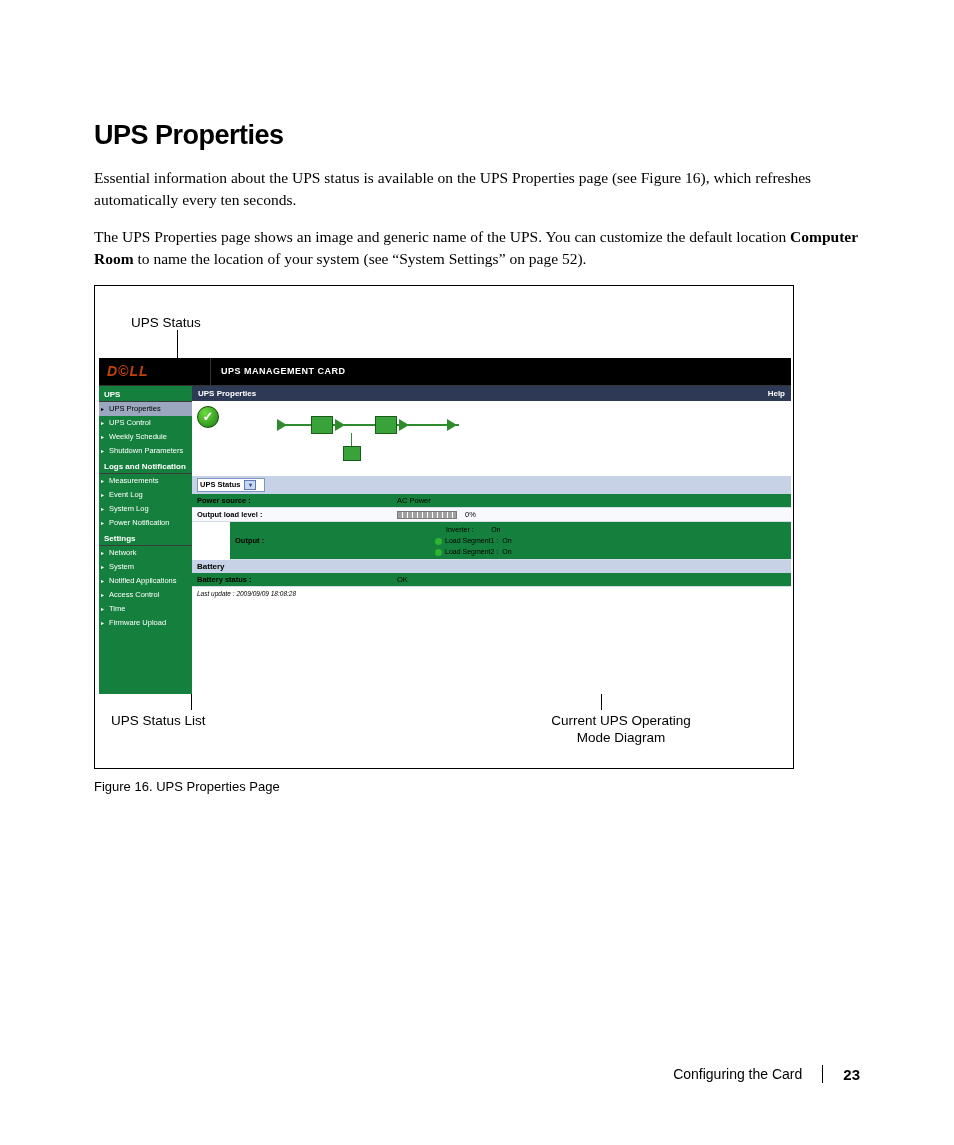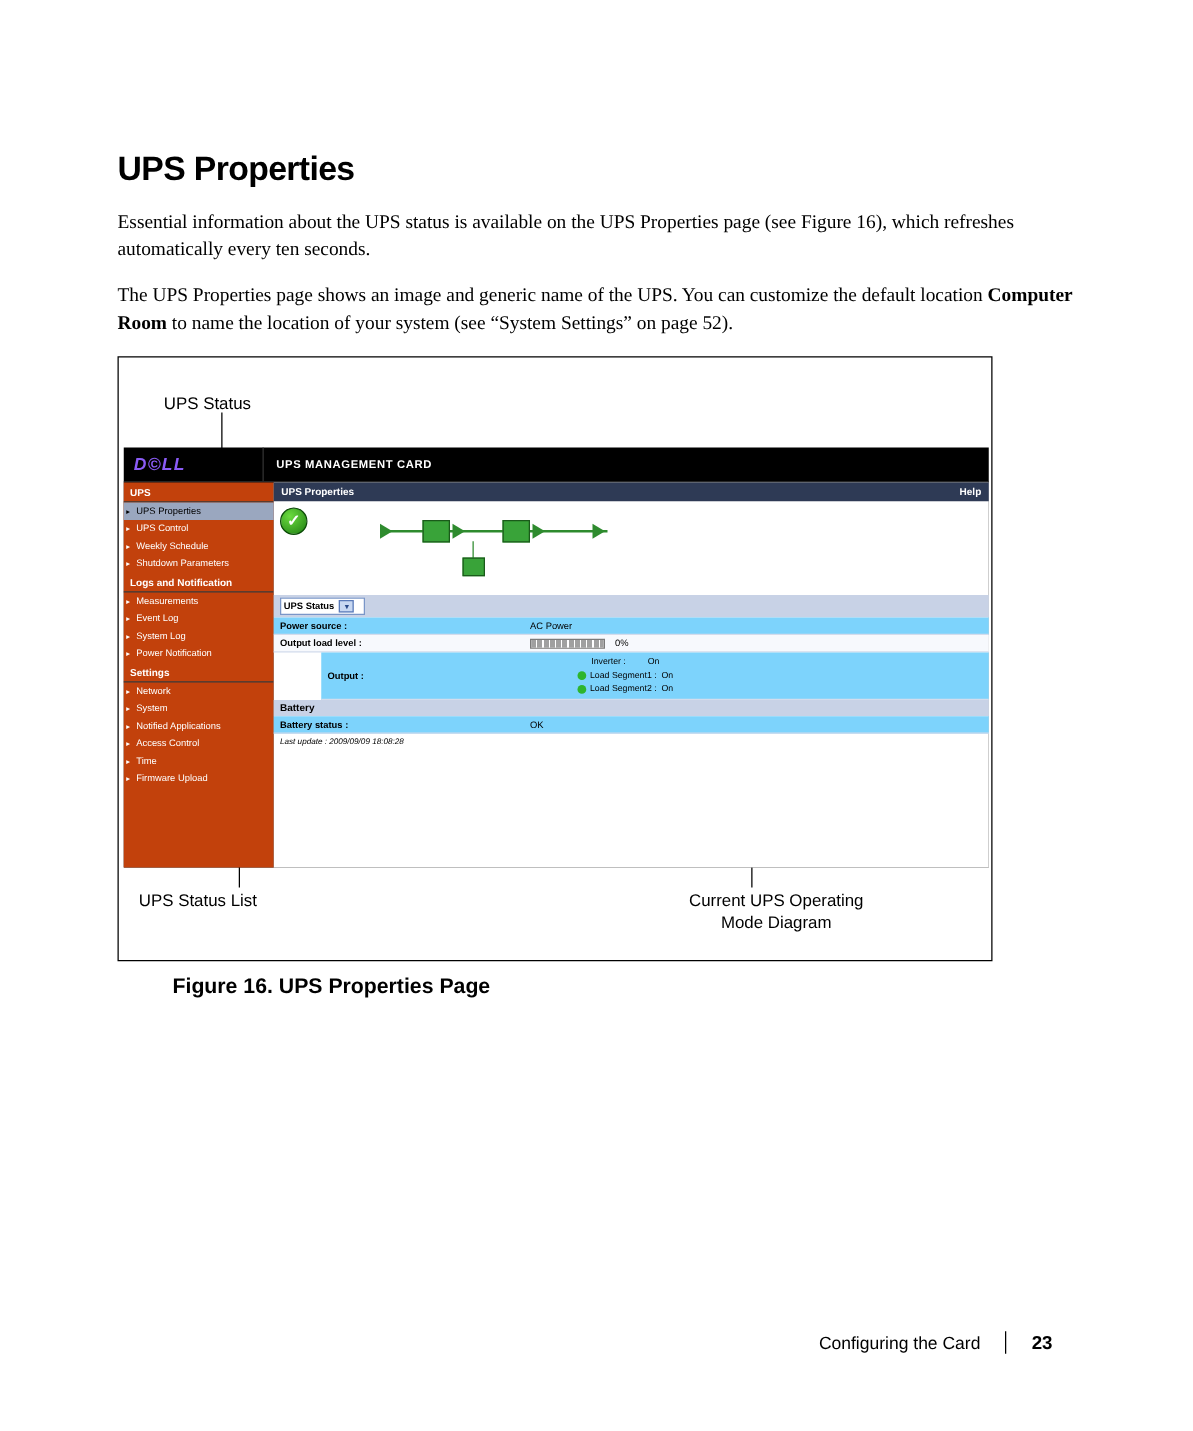--- a/index.html
+++ b/index.html
@@ -65,40 +65,40 @@
   }
   .logo-cell {
     width: 112px;
     height: 100%;
     display: flex;
     align-items: center;
     padding-left: 8px;
     border-right: 1px solid #333;
   }
   .dell-logo {
-    color: #8b5cf6;
+    color: #c2410c;
     font-family: Arial, sans-serif;
     font-weight: bold;
     font-size: 14px;
     letter-spacing: 1px;
     font-style: italic;
   }
   .card-title {
     padding-left: 10px;
     font-size: 9px;
     font-weight: bold;
     letter-spacing: 0.5px;
   }
   .app-body {
     display: flex;
     height: calc(100% - 28px);
   }
   .sidebar {
-    width: 120px;
-    background: #c2410c;
+    width: 93px;
+    background: #15803d;
     color: #fff;
     padding-top: 0;
   }
   .sb-section {
     font-weight: bold;
     font-size: 8px;
     padding: 4px 5px 2px;
     border-bottom: 1px solid #3a3a3a;
   }
   .sb-item {
@@ -203,21 +203,21 @@
   .tbl { width: 100%; font-size: 7.5px; }
   .sec-hdr {
     background: #c8d2e6;
     font-weight: bold;
     padding: 2px 5px;
     font-size: 8px;
   }
   .row {
     display: flex;
     border-bottom: 1px solid #d4dcec;
-    background: #7dd3fc;
+    background: #15803d;
     padding: 2px 5px;
     min-height: 13px;
     align-items: center;
   }
   .row.alt { background: #f7f9fd; }
   .row .lbl { width: 200px; font-weight: bold; }
   .row .val { flex: 1; }
   .mini-sub { font-size: 7px; line-height: 1.6; }
   .led { display:inline-block; width:7px; height:7px; border-radius:50%; background:#2db52d; vertical-align:middle; margin-right:3px; }
   .bar {
@@ -233,29 +233,28 @@
     background:#fff; border:1px solid #7a96c8; font-size:7.5px;
     padding:1px 2px; display:flex; align-items:center; gap:4px; width:68px;
   }
   .dd-arrow {
     width:12px; height:10px; background:#c8d8f2; border:1px solid #5a7ab8;
     display:flex; align-items:center; justify-content:center; font-size:6px; color:#2a4a8a;
   }
   .last-update { font-size:6.5px; font-style:italic; padding:3px 5px; }
   .caption {
     font-family: Arial, Helvetica, sans-serif;
-    font-weight: bold;
-    font-size: 17px;
+    font-weight: normal;
+    font-size: 13px;
     margin-top: 8px;
-    margin-left: 44px;
   }
   .footer {
     position: absolute;
     bottom: 62px;
-    right: 112px;
+    right: 94px;
     font-family: Arial, Helvetica, sans-serif;
     font-size: 14px;
     display: flex;
     align-items: center;
     gap: 20px;
   }
   .footer .sep {
     width: 1px; height: 18px; background: #000;
   }
   .footer .pn { font-weight: bold; font-size: 15px; }

